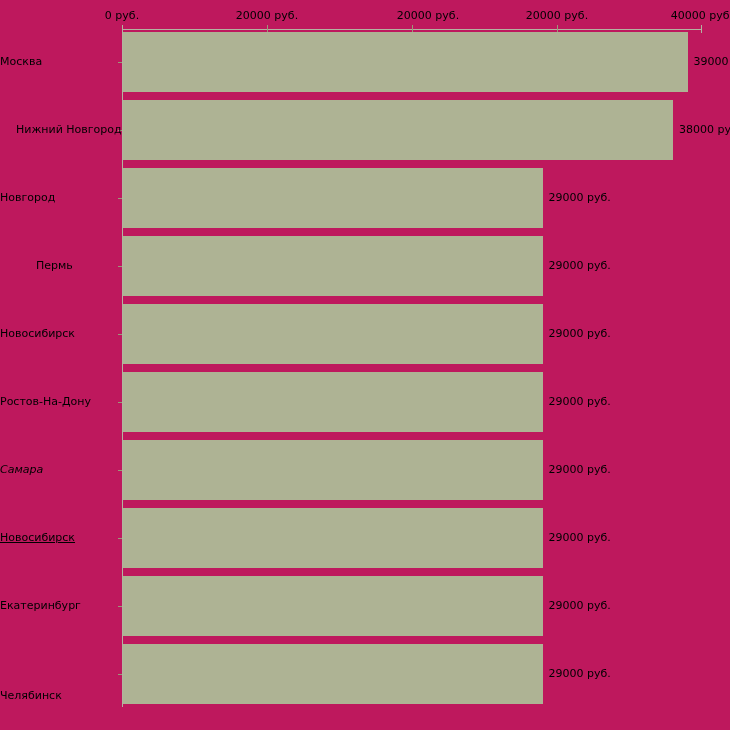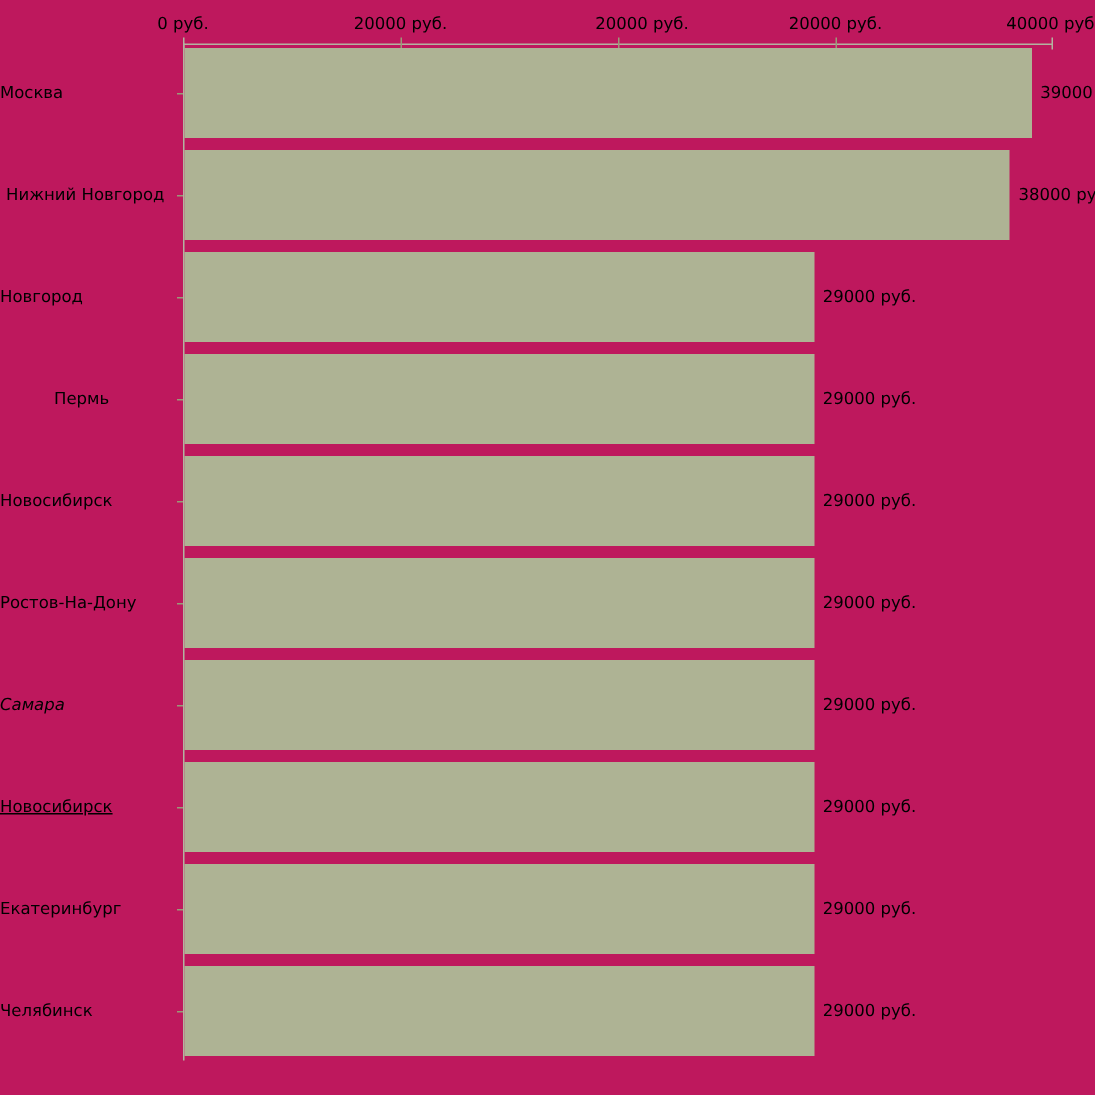--- a/index.html
+++ b/index.html
@@ -133,29 +133,29 @@
         <div class="cat-tick" style="top: 266px;"></div>
         <div class="cat-tick" style="top: 334px;"></div>
         <div class="cat-tick" style="top: 402px;"></div>
         <div class="cat-tick" style="top: 470px;"></div>
         <div class="cat-tick" style="top: 538px;"></div>
         <div class="cat-tick" style="top: 606px;"></div>
         <div class="cat-tick" style="top: 674px;"></div>
       </div>
     <div id="cat-labels">
         <div class="cat-label" style="top: 55px; right: 615px; left: 0px;">Москва</div>
-        <div class="cat-label" style="top: 123px; right: 615px; left: 4px;">Нижний Новгород</div>
+        <div class="cat-label" style="top: 123px; right: 615px; left: 16px;">Нижний Новгород</div>
         <div class="cat-label" style="top: 191px; right: 615px; left: 0px;">Новгород</div>
         <div class="cat-label" style="top: 259px; right: 615px; left: 0px; margin-left: 36px;">Пермь</div>
         <div class="cat-label" style="top: 327px; right: 615px; left: 0px;">Новосибирск</div>
         <div class="cat-label" style="top: 395px; right: 615px; left: 0px;">Ростов-На-Дону</div>
         <div class="cat-label" style="top: 463px; right: 615px; left: 0px; font-style: italic;">Самара</div>
         <div class="cat-label" style="top: 531px; right: 615px; left: 0px; text-decoration: underline;">Новосибирск</div>
         <div class="cat-label" style="top: 599px; right: 615px; left: 0px;">Екатеринбург</div>
-        <div class="cat-label" style="top: 667px; right: 615px; left: 0px;">Челябинск</div>
+        <div class="cat-label" style="top: 689px; right: 615px; left: 0px;">Челябинск</div>
       </div>
 
     <div id="bars">
         <div class="bar" title="Москва — 39000 руб." style="top: 32px; width: 564.5px; height: 60px; background: rgb(174, 179, 148);"></div>
         <div class="bar" title="Нижний Новгород — 38000 руб." style="top: 100px; width: 550px; height: 60px; background: rgb(174, 179, 148);"></div>
         <div class="bar" title="Волгоград — 29000 руб." style="top: 168px; width: 419.5px; height: 60px; background: rgb(174, 179, 148);"></div>
         <div class="bar" title="Пермь — 29000 руб." style="top: 236px; width: 419.5px; height: 60px; background: rgb(174, 179, 148);"></div>
         <div class="bar" title="Красноярск — 29000 руб." style="top: 304px; width: 419.5px; height: 60px; background: rgb(174, 179, 148);"></div>
         <div class="bar" title="Ростов-На-Дону — 29000 руб." style="top: 372px; width: 419.5px; height: 60px; background: rgb(174, 179, 148);"></div>
         <div class="bar" title="Самара — 29000 руб." style="top: 440px; width: 419.5px; height: 60px; background: rgb(174, 179, 148);"></div>

